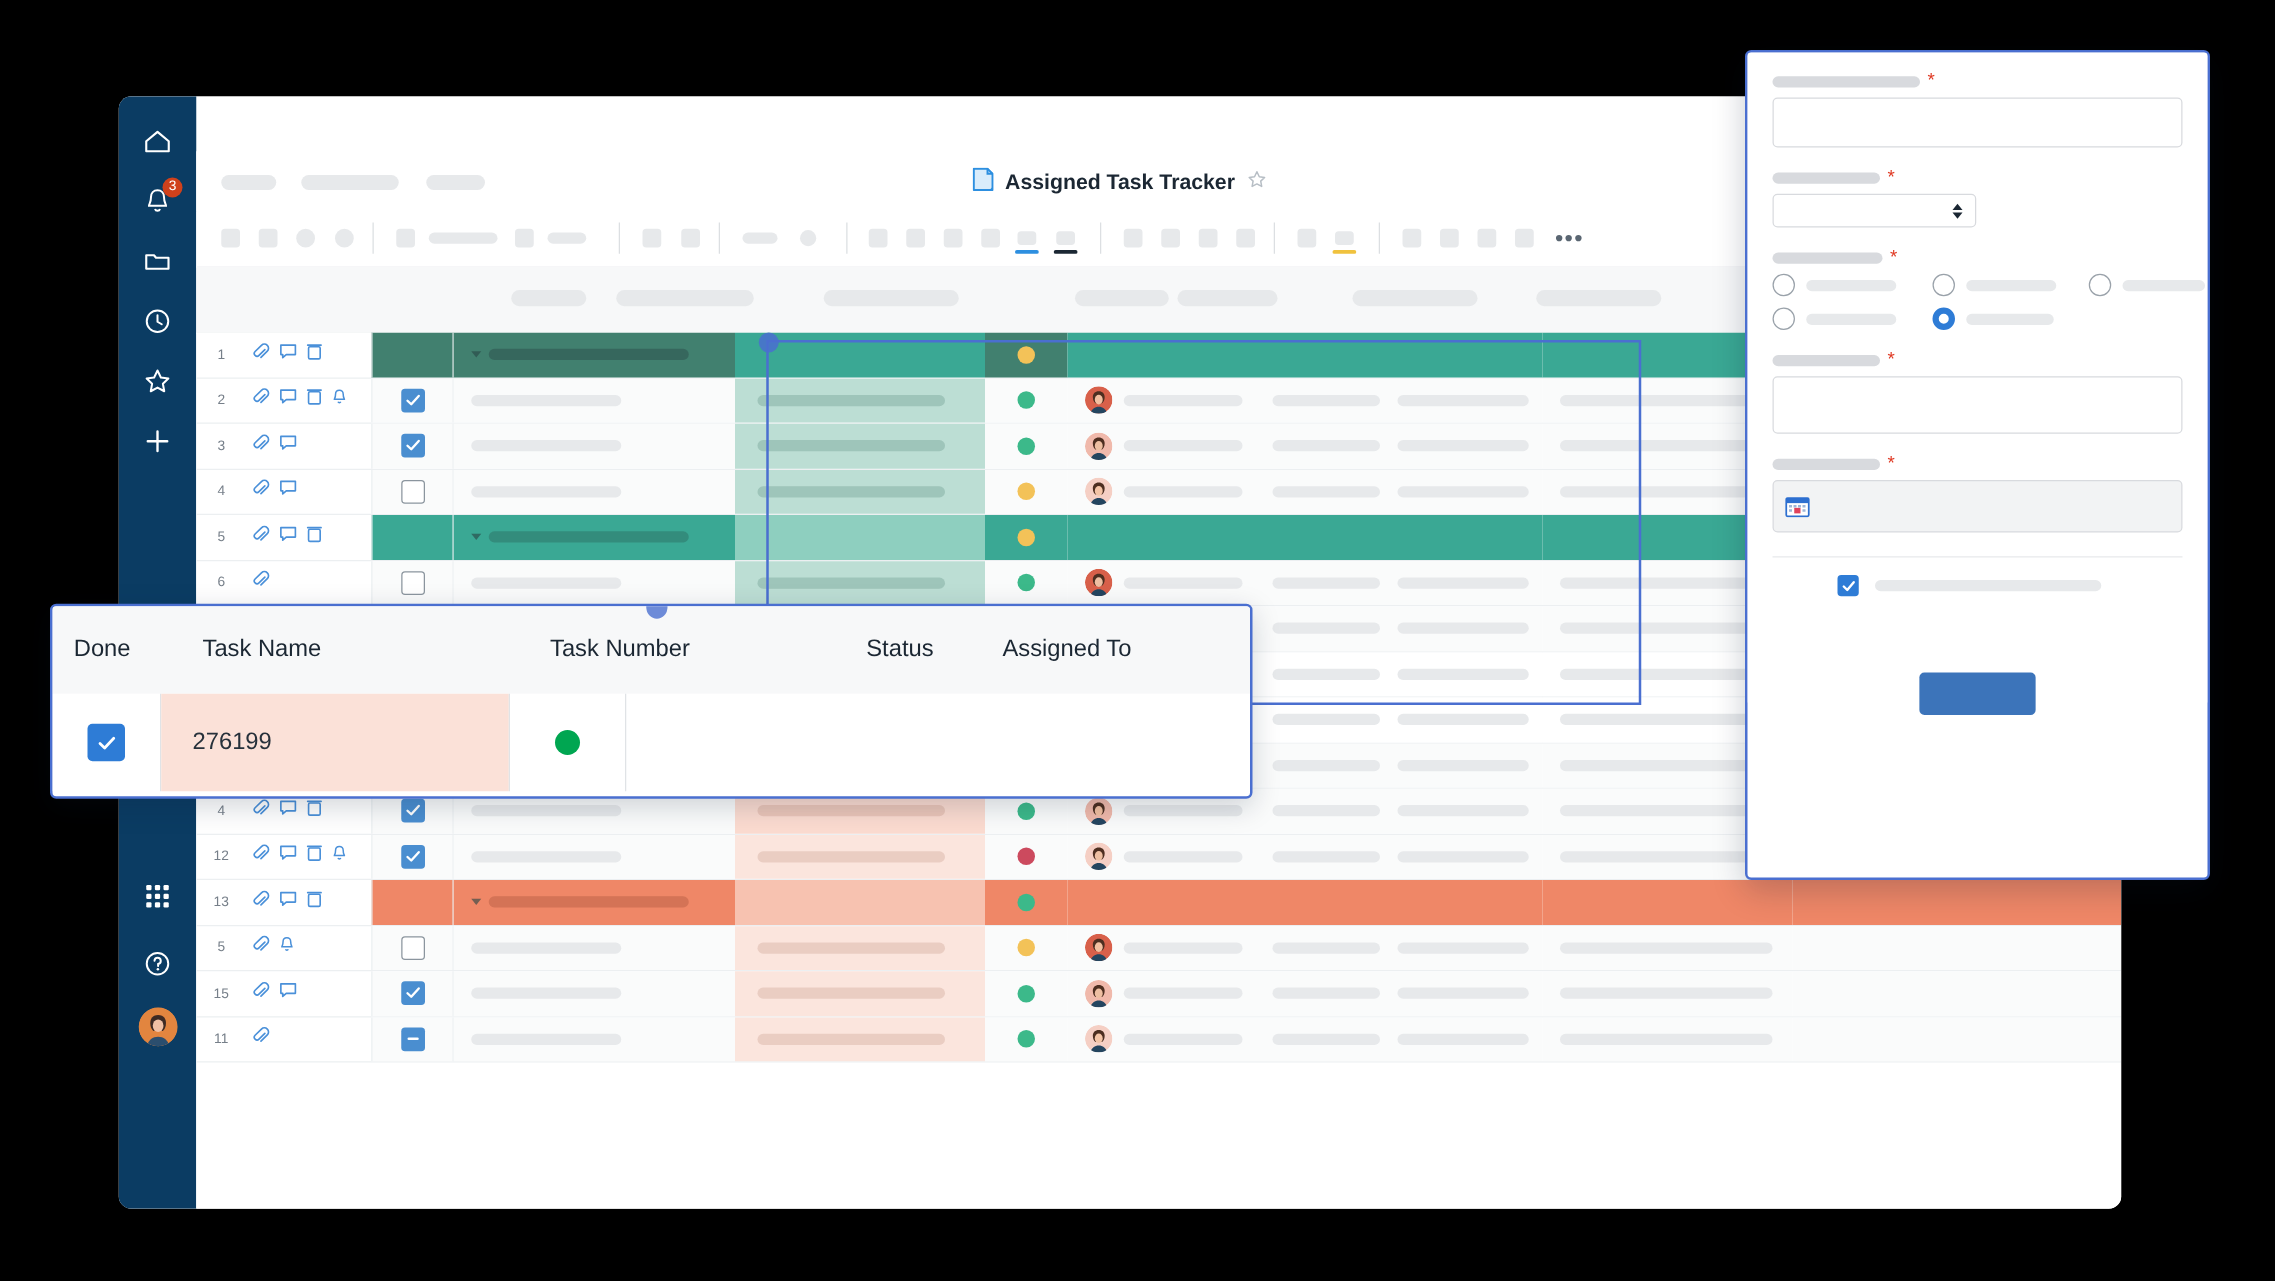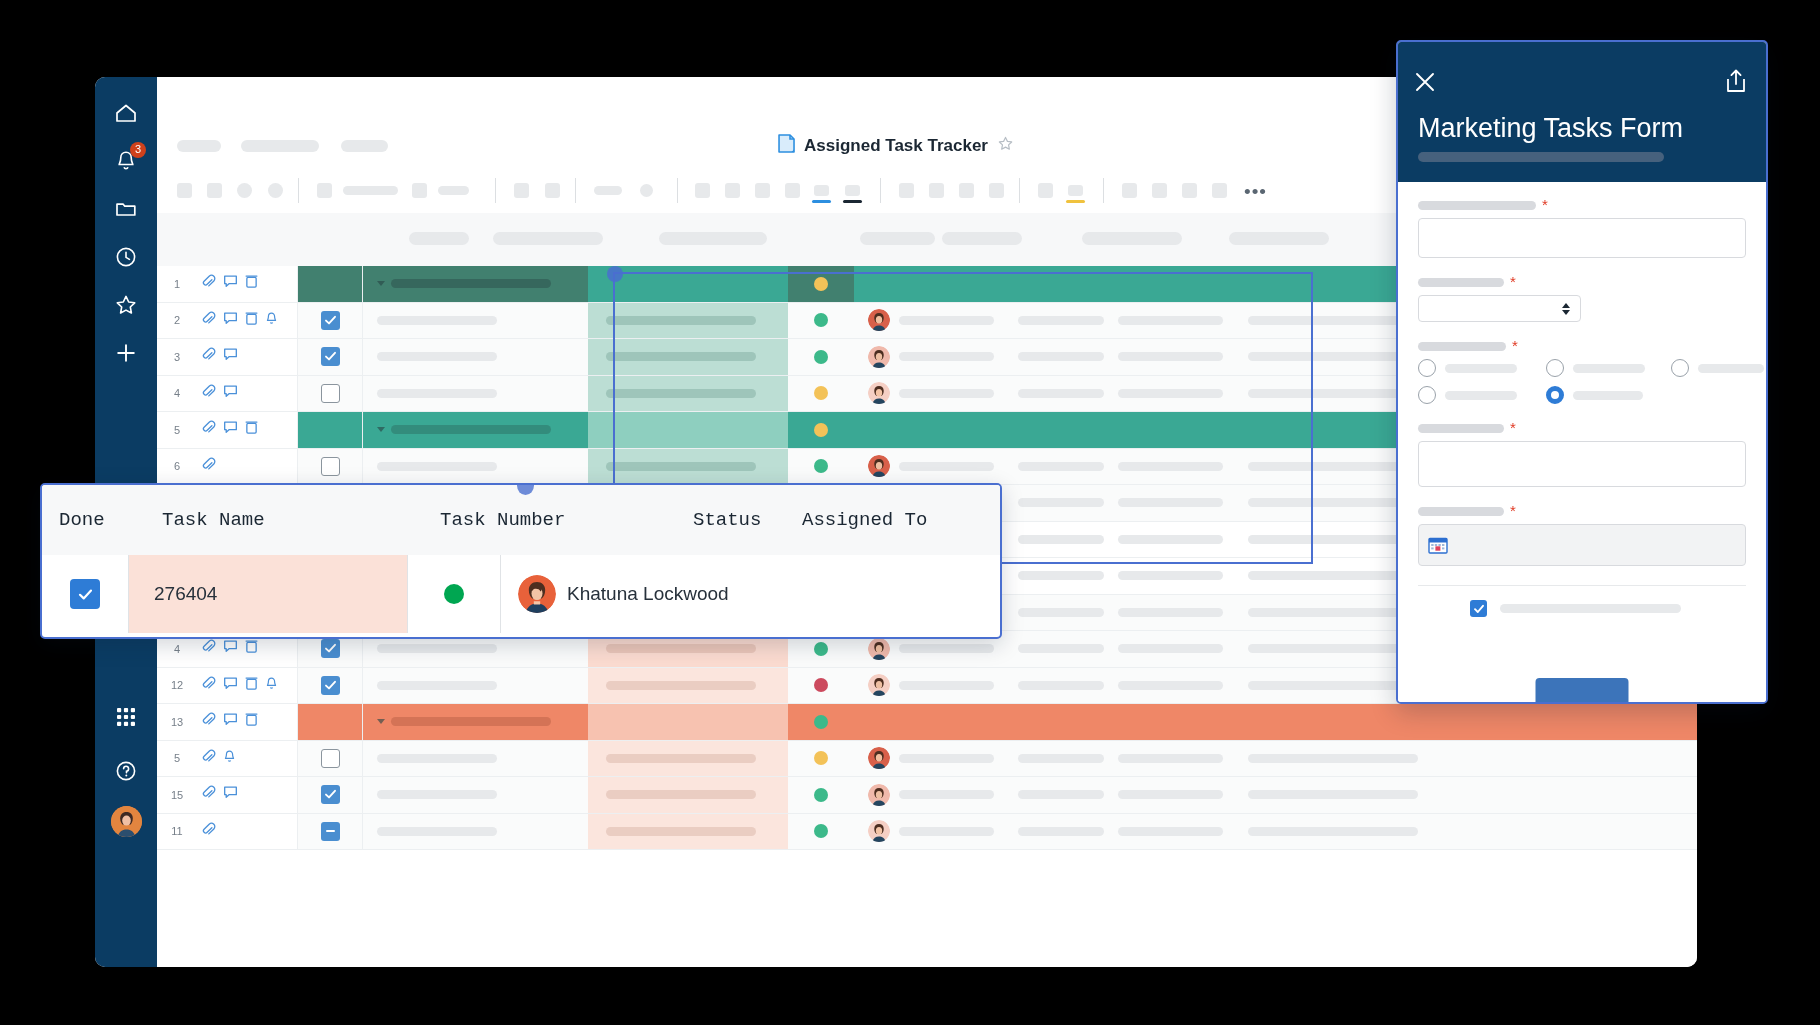--- a/index.html
+++ b/index.html
@@ -64,21 +64,21 @@
   .tri{width:0;height:0;border-left:4.5px solid transparent;border-right:4.5px solid transparent;border-top:5px solid rgba(40,70,70,.62);margin-right:6px;}
 
   
   .sel-rect{position:absolute;left:518px;top:195px;width:700px;height:292px;border:2px solid #4a6fd0;box-sizing:border-box;pointer-events:none;}
   .sel-handle{position:absolute;width:16px;height:16px;border-radius:50%;background:#4a6fd0;opacity:.85;}
 
   
   .callout{position:absolute;left:40px;top:483px;width:958px;height:152px;background:#fff;border:2px solid #4a6fd0;border-radius:5px;box-shadow:0 6px 22px rgba(10,25,50,.18);overflow:hidden;z-index:40;}
   .co-head{height:70px;background:#f7f8f9;display:flex;align-items:center;}
   .co-body{height:78px;display:flex;background:#fff;}
-  .co-h{font-size:19px;color:#1b2733;font-family:Liberation Mono, monospace;}
+  .co-h{font-size:19px;color:#1b2733;}
   .co-v{font-size:19px;color:#27313b;}
   .co-c1{width:86px;display:flex;align-items:center;justify-content:center;}
   .co-c2{width:253px;display:flex;align-items:center;justify-content:center;}
   .co-c3{width:278px;display:flex;align-items:center;padding-left:25px;box-sizing:border-box;}
   .co-c4{width:92px;display:flex;align-items:center;justify-content:center;}
   .co-c5{flex:1;display:flex;align-items:center;padding-left:17px;gap:11px;}
   .co-head .co-c1{justify-content:flex-start;padding-left:17px;}
   .co-head .co-c2{justify-content:flex-start;padding-left:17px;}
   .co-head .co-c4{justify-content:flex-start;}
   .co-vline{width:1px;background:#e0e3e6;}
@@ -974,59 +974,31 @@
     <div class="co-body">
       <div class="co-c1">
         <span class="co-chk">
           <svg width="17" height="17" viewBox="0 0 17 17">
               <path d="M3 8.8 L6.7 12.4 L14 4.6" fill="none" stroke="#fff" stroke-width="2.2" stroke-linecap="round" stroke-linejoin="round"></path>
             </svg>
         </span>
       </div>
       <div class="co-vline"></div>
       <div class="co-c3" style="background:#fbe1d8">
-        <span class="co-v">276404</span>
+        <span class="co-v">276199</span>
       </div>
       <div class="co-vline"></div>
       <div class="co-c4">
         <span class="co-dot"></span>
       </div>
       <div class="co-vline"></div>
-      <div class="co-c5">
-        <span class="co-av">
-          <svg width="38" height="38" viewBox="0 0 38 38">
-            <circle cx="19" cy="19" r="19" fill="#e8613a"></circle>
-            <path d="M19 7c5 0 8.2 3.3 8.2 8 0 4.4-1.8 7.3-3.6 8.6h-9.2c-1.8-1.3-3.6-4.2-3.6-8.6C10.8 10.3 14 7 19 7z" fill="#4d2e20"></path>
-            <ellipse cx="19" cy="18.5" rx="5.5" ry="6.6" fill="#f4c4a6"></ellipse>
-            <path d="M14.6 12h9c.6 2.4-.5 4-1 4.4-1-1.9-2.8-2.6-4.6-2.6-1.9 0-3 .6-3.9 2.3-.6-1-.9-2.5-.5-4.1z" fill="#4d2e20"></path>
-            <path d="M7.5 38c1.6-6.6 6-9.6 11.5-9.6S29 31.4 30.5 38z" fill="#1f3f5e"></path>
-            <path d="M15.8 26.2h6.4v3.4h-6.4z" fill="#f4c4a6"></path>
-          </svg>
-        </span>
-        <span class="co-v">Khatuna Lockwood</span>
-      </div>
     </div>
   </div>
 
   <div class="formpanel">
-    <div class="fp-head">
-      <span class="fp-close">
-        <svg width="24" height="24" viewBox="0 0 24 24">
-            <path d="M4 4 L20 20 M20 4 L4 20" stroke="#fff" stroke-width="1.9" stroke-linecap="round"></path>
-          </svg>
-      </span>
-      <span class="fp-share">
-        <svg width="24" height="26" viewBox="0 0 24 26">
-            <path d="M4 11v12h16V11" fill="none" stroke="#fff" stroke-width="1.8" stroke-linejoin="round"></path>
-            <path d="M12 16V2.5 M7.4 7.1 L12 2.5 L16.6 7.1" fill="none" stroke="#fff" stroke-width="1.8" stroke-linecap="round" stroke-linejoin="round"></path>
-          </svg>
-      </span>
-      <div class="fp-title">Marketing Tasks Form</div>
-      <div class="fp-sub"></div>
-    </div>
 
     <div class="fp-body">
 
       <div class="fgroup">
         <div class="lbl">
           <span class="bar" style="width:118px;"></span>
           <span class="req">*</span>
         </div>
         <div class="fld" style="height:40px;width:100%;"></div>
       </div>

